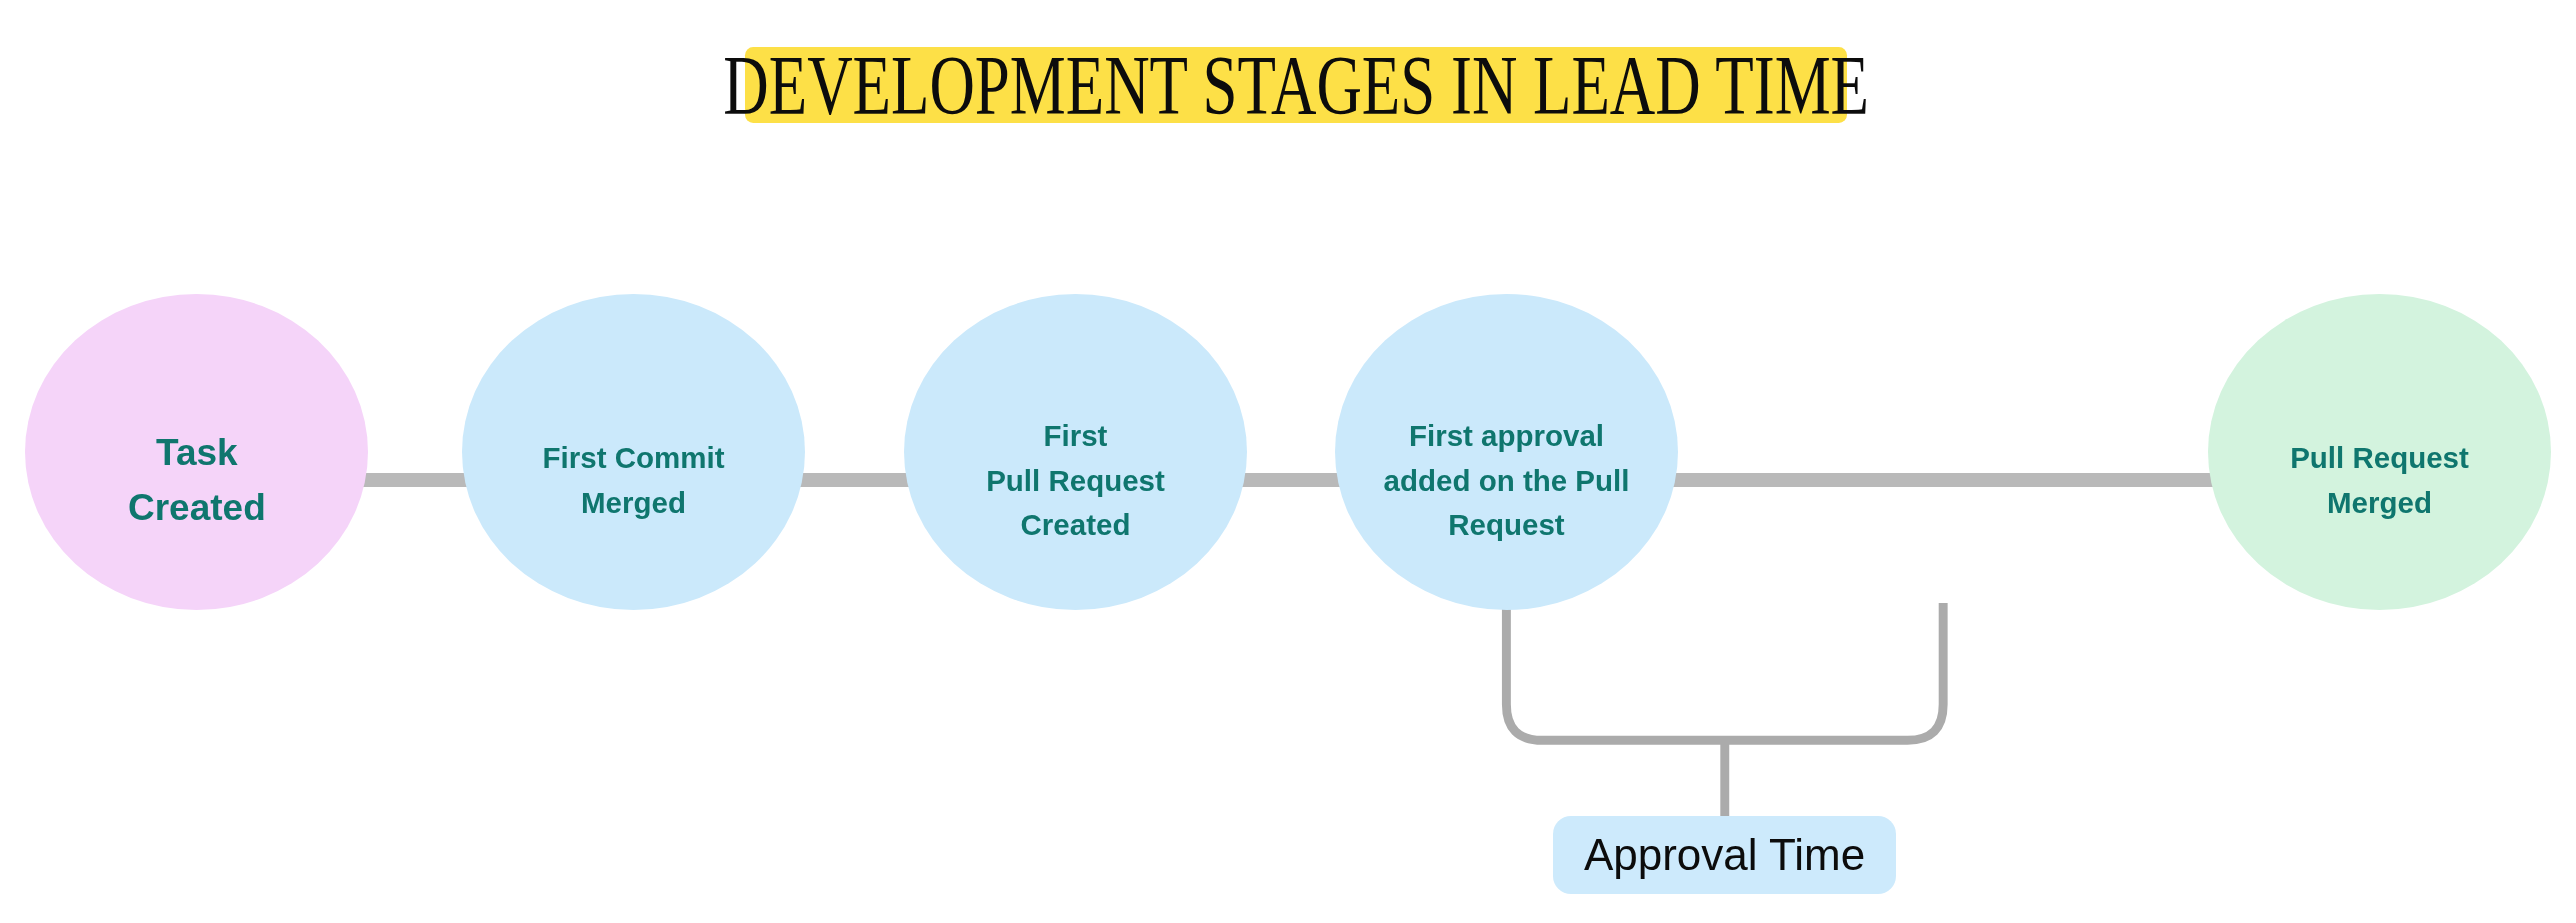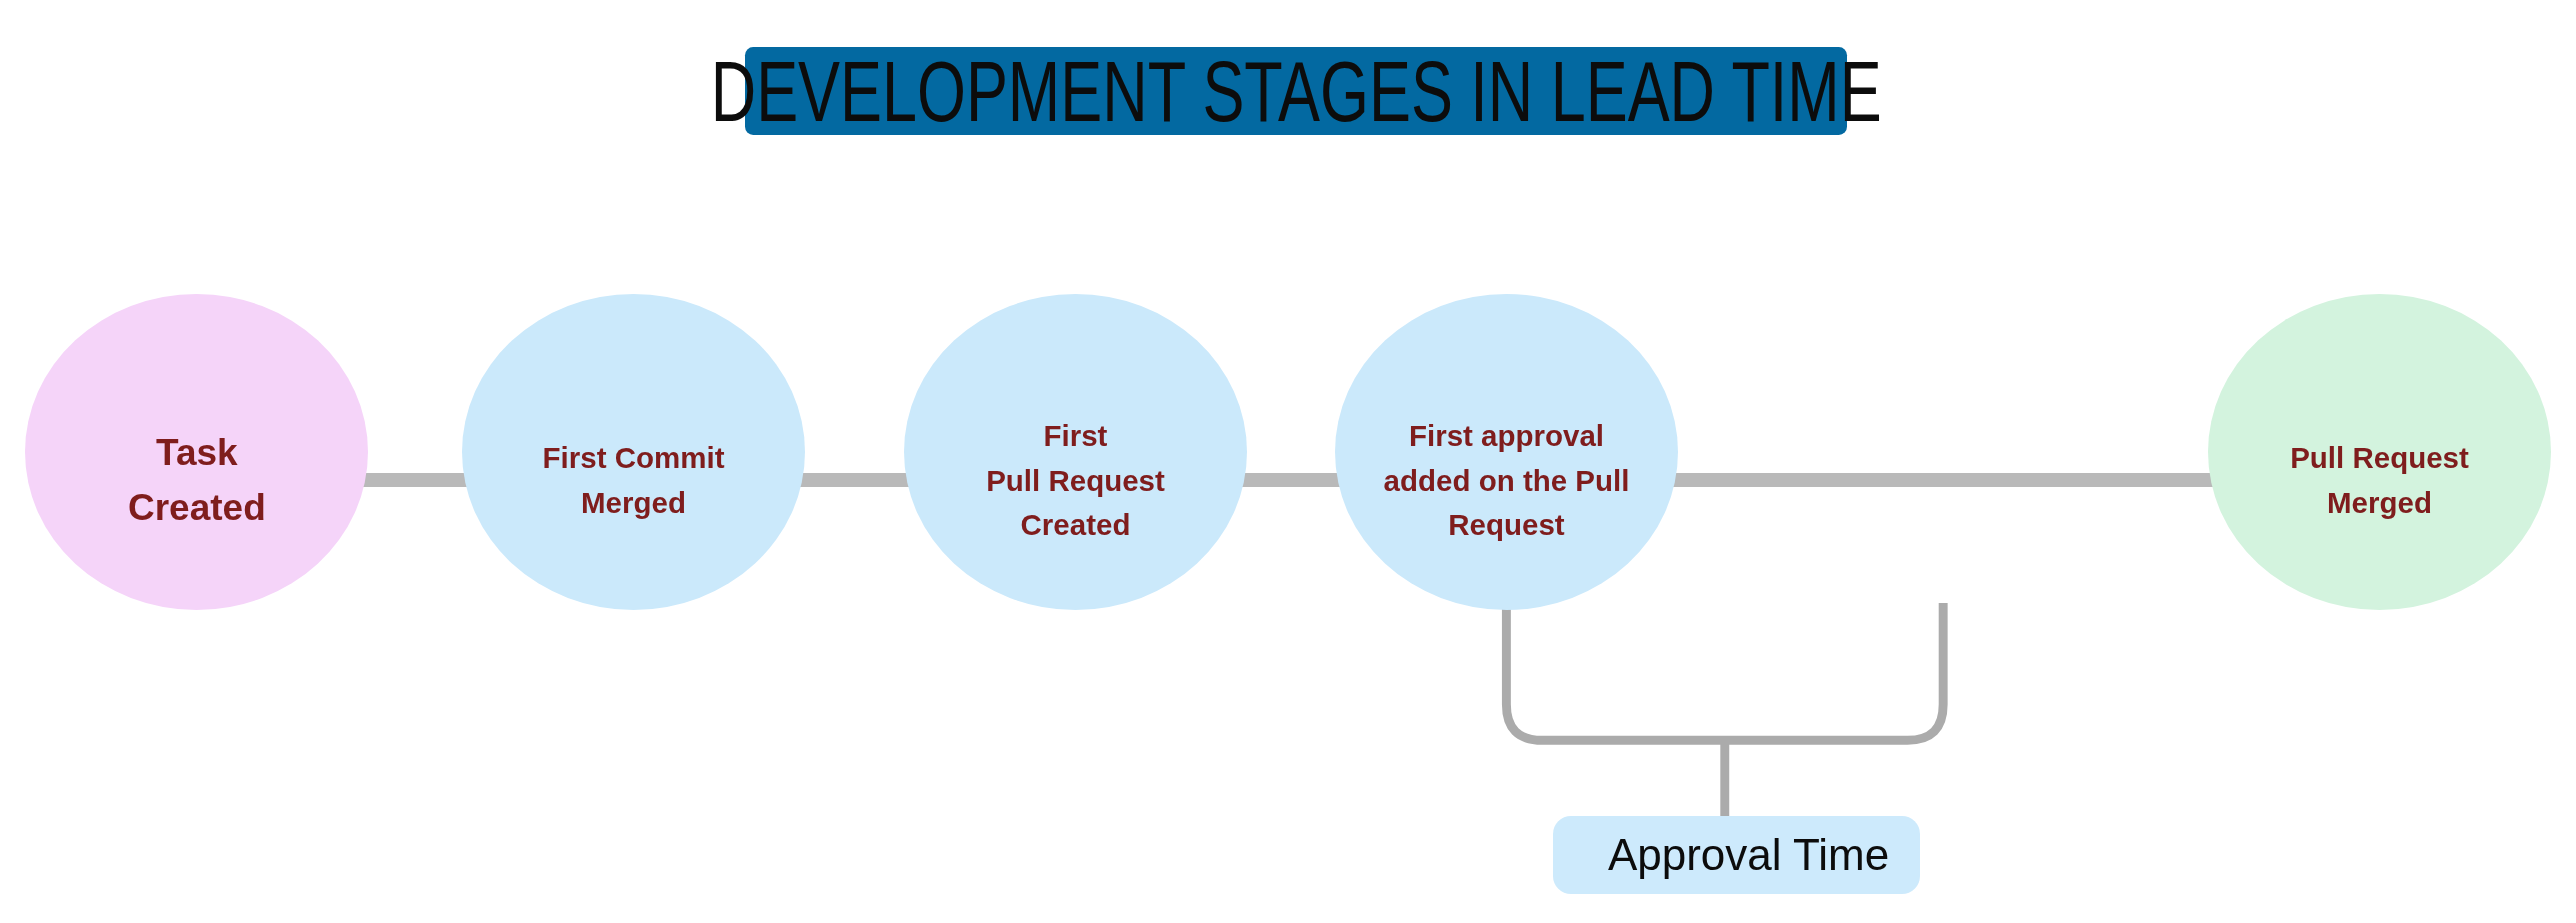--- a/index.html
+++ b/index.html
@@ -18,26 +18,27 @@
     position: absolute;
     inset: 0;
   }
 
   
   .title-banner {
     position: absolute;
     left: 745px;
     top: 47px;
     width: 1102px;
-    height: 88px;
-    background: #0369a1;
+    height: 76px;
+    background: #fde047;
     border-radius: 8.2px;
     display: flex;
     align-items: center;
     justify-content: center;
+    font-family: Liberation Serif, serif;
   }
   .title-banner .title-text {
     font-size: 85px;
     font-weight: 400;
     color: #0c0c0c;
     white-space: nowrap;
     transform: scaleX(0.74);
     transform-origin: center center;
     letter-spacing: 0px;
     line-height: 1;
@@ -70,21 +71,21 @@
     height: 316px;
     border-radius: 50%;
     display: flex;
     align-items: center;
     justify-content: center;
     text-align: center;
     z-index: 1;
   }
   .stage .stage-text {
     white-space: pre-line;
-    color: #7f1d1d;
+    color: #0f766e;
     font-weight: 700;
     font-size: 29.5px;
     line-height: 1.52;
     transform: translateY(29px);
   }
   .stage-1 { left: 25.4px;   background: #f5d4f9; }
   .stage-2 { left: 462px;  background: #cbe9fb; }
   .stage-3 { left: 904px; background: #cbe9fb; }
   .stage-4 { left: 1335px; background: #cbe9fb; }
   .stage-5 { left: 1772px; background: #cbe9fb; }
@@ -97,21 +98,20 @@
     left: 1553px;
     top: 816px;
     width: 343px;
     height: 78px;
     background: #cdeafc;
     border-radius: 18px;
     display: flex;
     align-items: center;
     justify-content: center;
     z-index: 1;
-    padding-left: 24px;
   }
   .approval-label .approval-text {
     font-family: cursive, sans-serif;
     font-size: 44px;
     color: #0c0c0c;
     white-space: nowrap;
     line-height: 1;
   }
 </style>
 </head>

